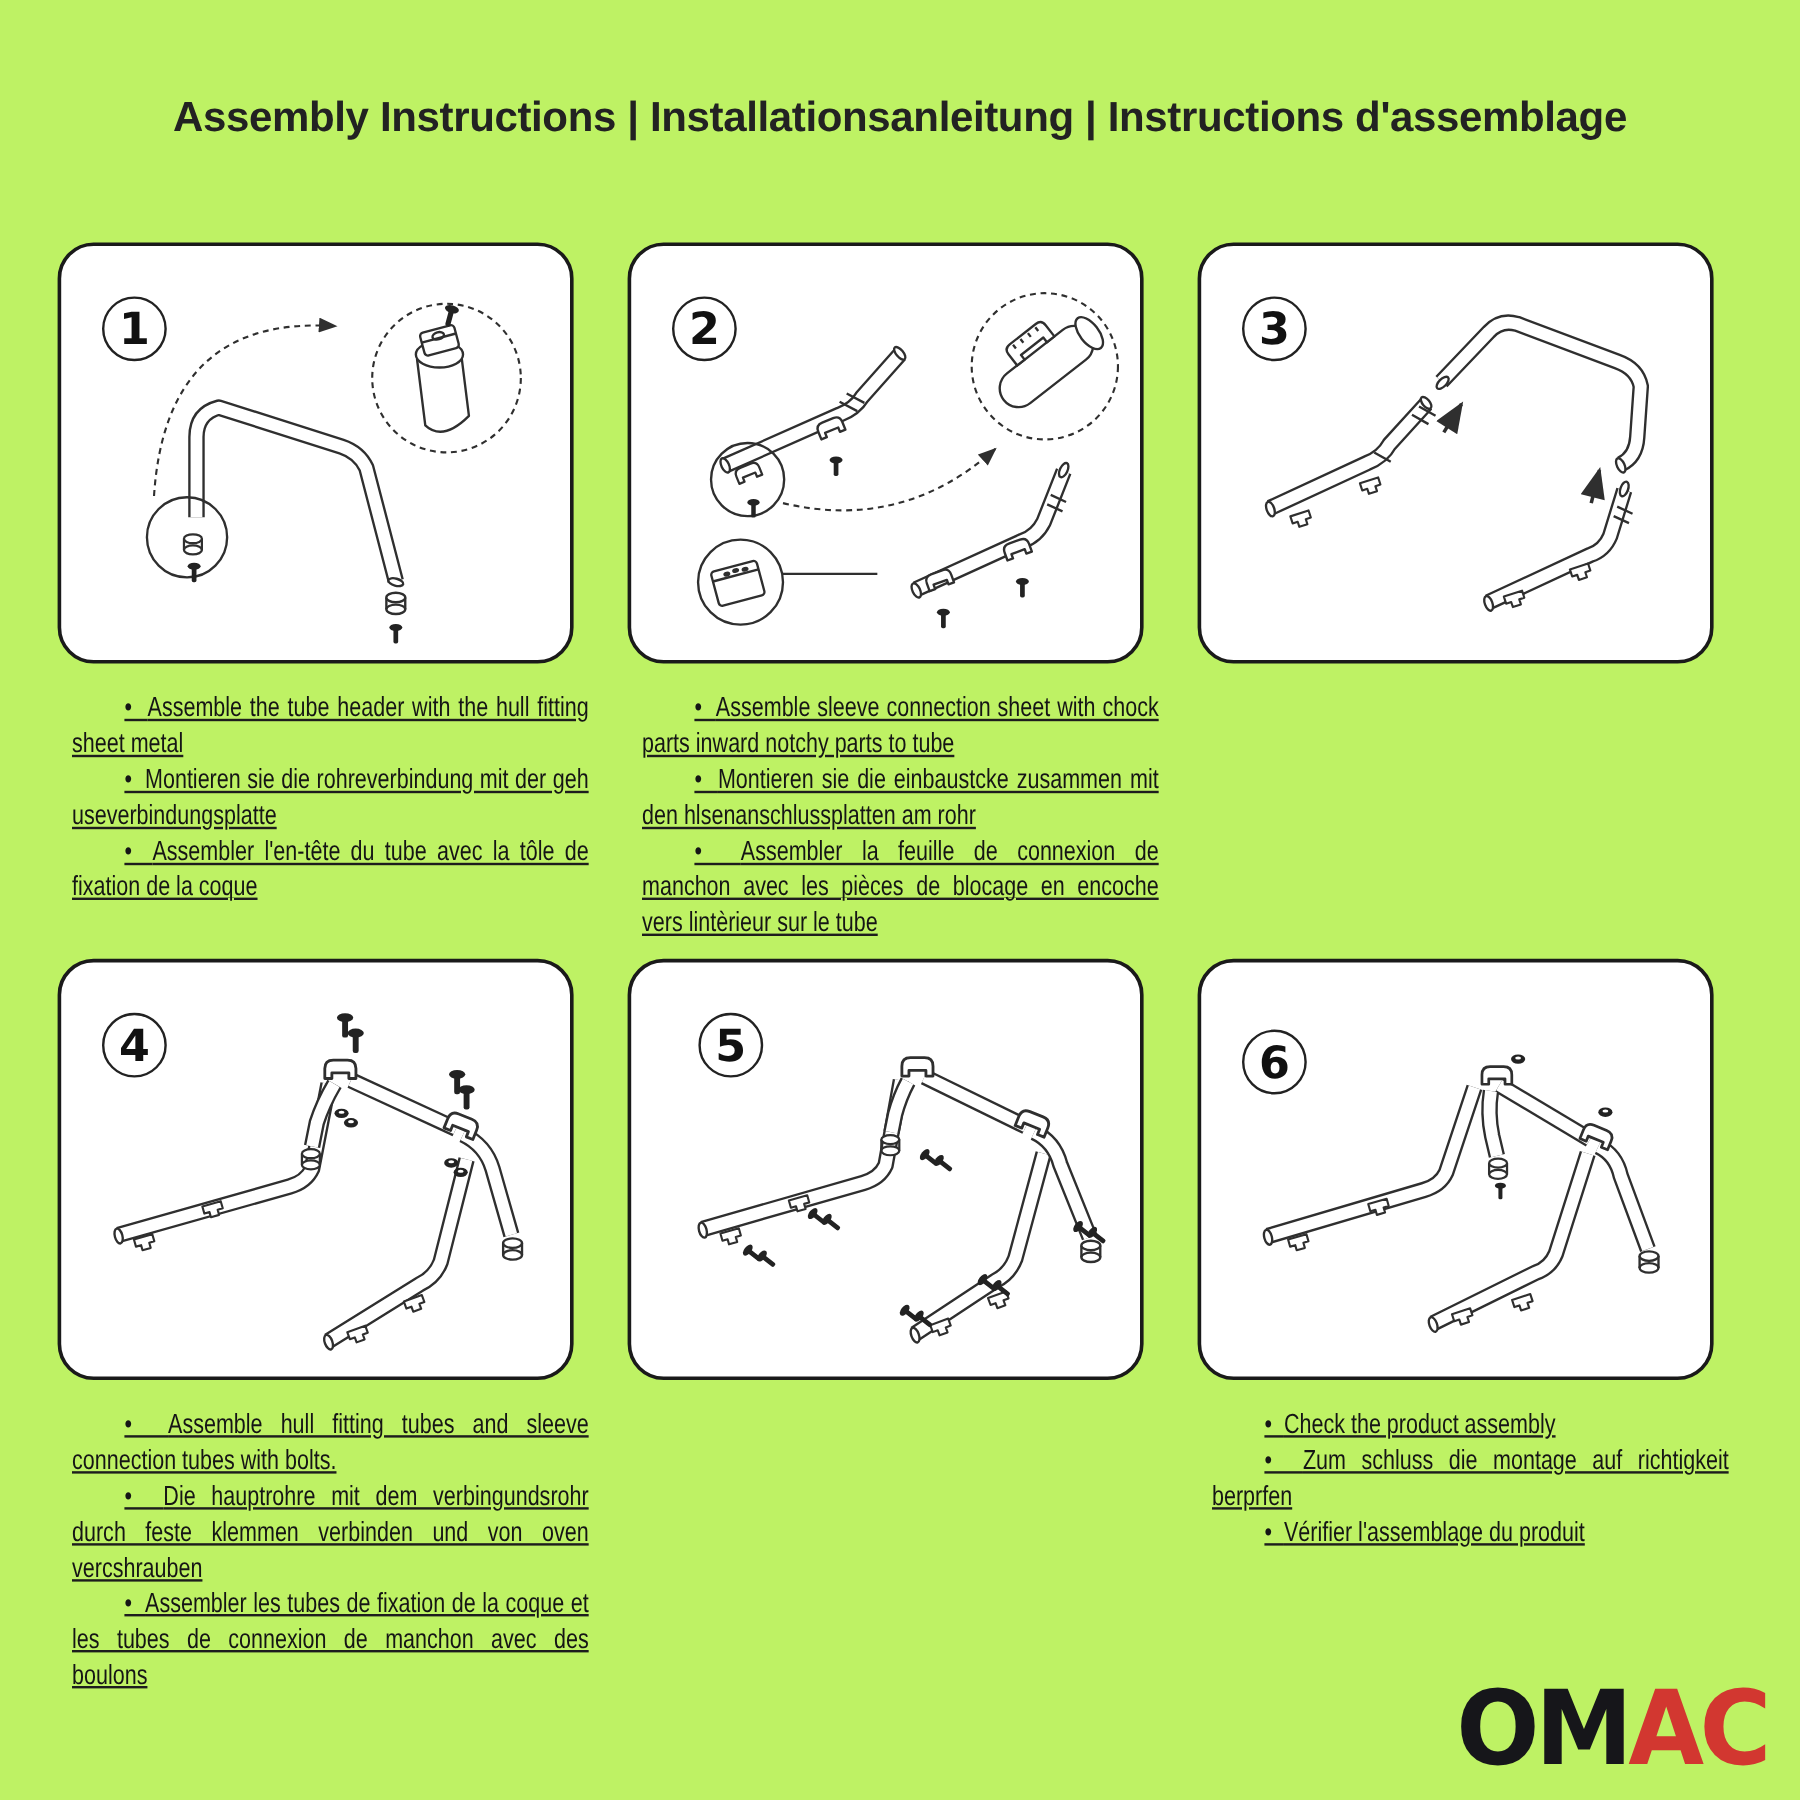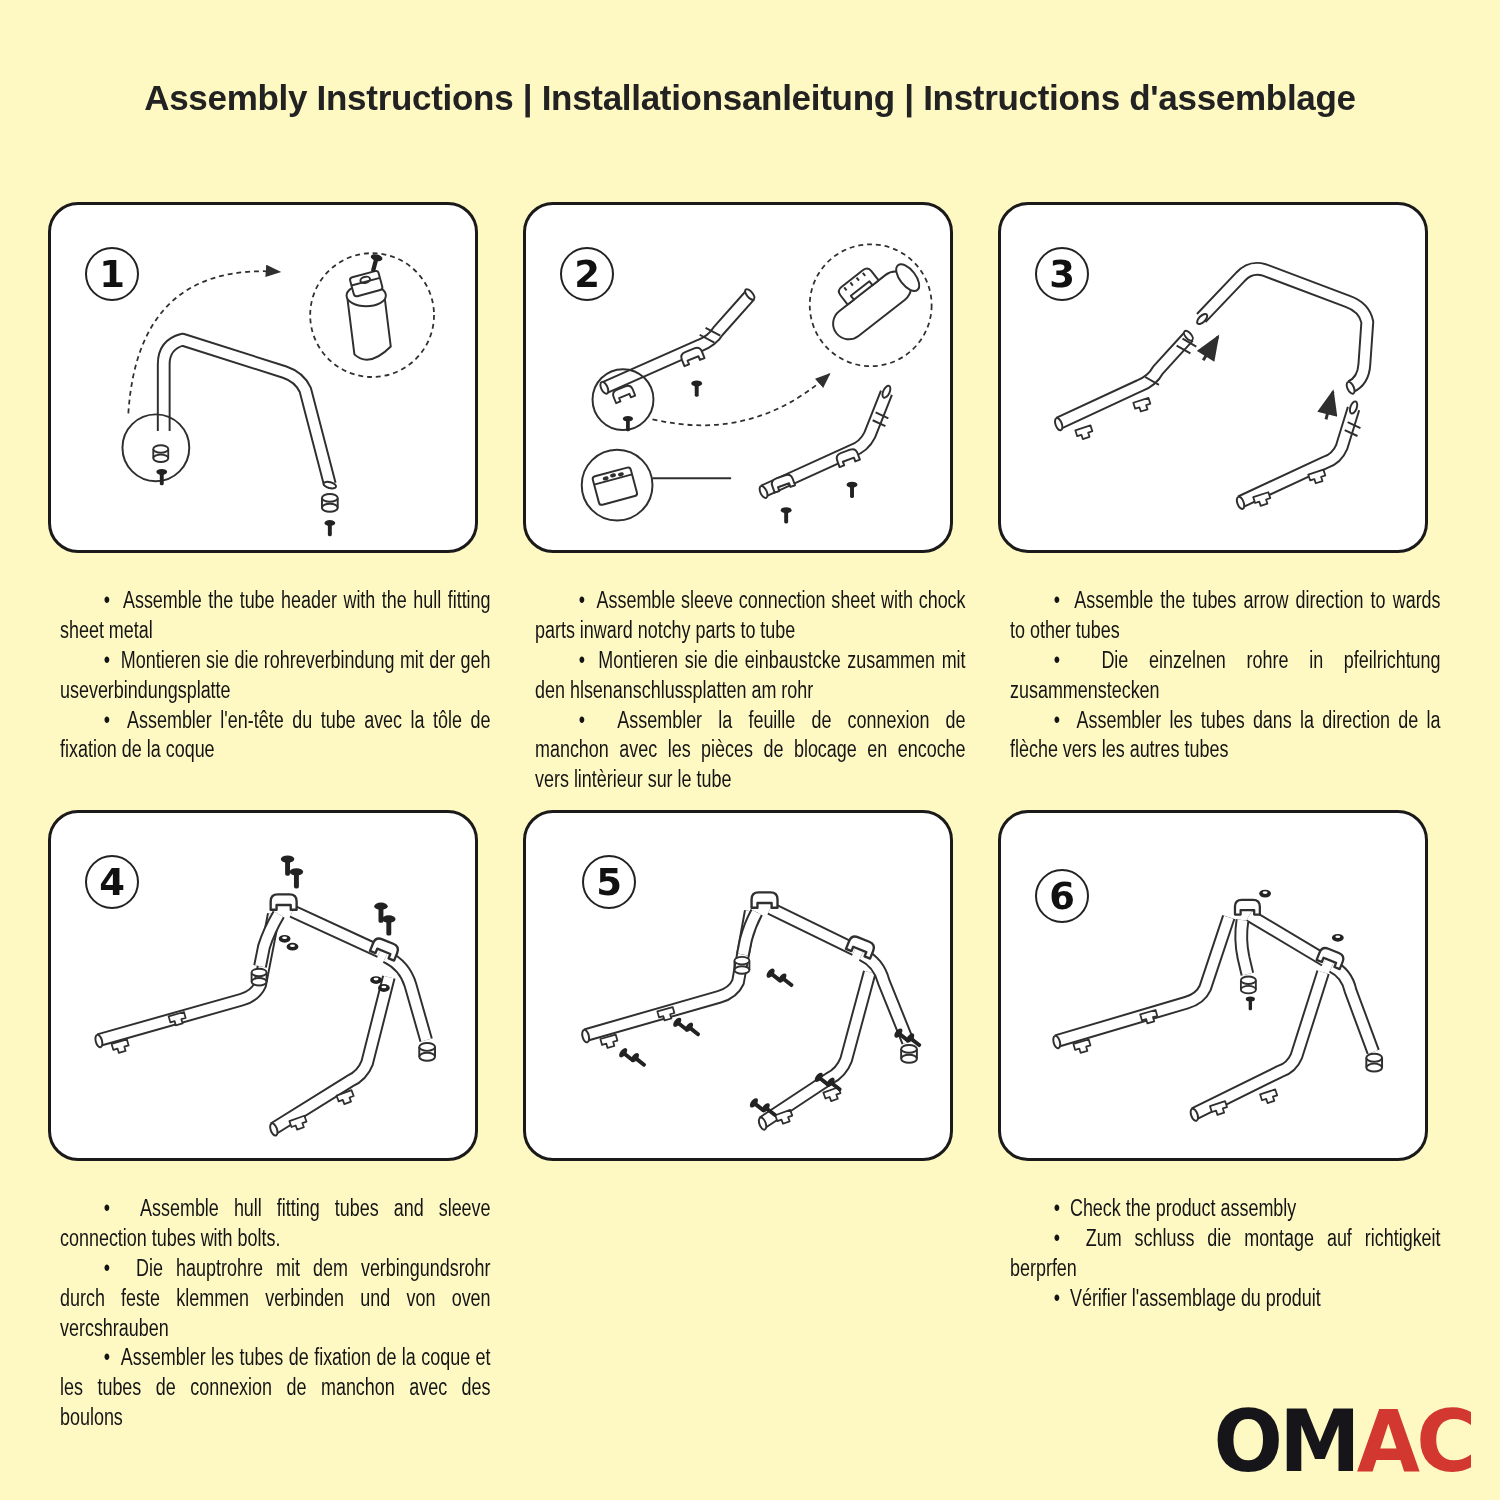--- a/index.html
+++ b/index.html
@@ -1,32 +1,32 @@
 <!DOCTYPE html>
 <html><head>
 <meta charset="utf-8">
 <style>
   html,body{margin:0;padding:0;background:#fff;}
-  .page{position:relative;width:1500px;height:1500px;background:#fef9c3;overflow:hidden;
+  .page{position:relative;width:1500px;height:1500px;background:#bef264;overflow:hidden;
         font-family:"Liberation Sans",sans-serif;color:#1d1d1d;}
   .title{margin:0;padding-top:78px;text-align:center;font-size:35px;font-weight:700;
          letter-spacing:-0.3px;color:#222;}
   .grid{display:grid;grid-template-columns:repeat(3,430px);column-gap:45px;row-gap:6px;
         padding:84px 42px 0 48px;}
   .step{display:block;}
   .panel{position:relative;height:351px;border:3px solid #1a1a1a;border-radius:30px;
          background:#fff;box-sizing:border-box;}
   .panel svg{position:absolute;left:0;top:0;width:100%;height:100%;}
   .badge{position:absolute;top:42px;left:34px;width:50px;height:50px;border:2.5px solid #222;
          border-radius:50%;display:flex;align-items:center;justify-content:center;
          font-size:37px;font-weight:700;font-family:"DejaVu Sans",sans-serif;color:#111;
          background:#fff;z-index:2;}
   .step:nth-child(5) .badge{left:56px;}
   .step:nth-child(6) .badge{top:56px;}
-  .caption{margin:33px 0 0 12px;min-height:218px;}
+  .caption{margin:22px 0 0 12px;min-height:218px;text-decoration:underline;}
   .cap-inner{width:552px;transform:scaleX(0.78);transform-origin:0 0;font-size:23px;
              line-height:1.3;text-align:justify;color:#151515;}
   .b{margin:0;text-indent:56px;}
   .b::before{content:"\2022\00a0\00a0";}
   .logo{position:absolute;top:1398px;right:28px;font-family:"DejaVu Sans",sans-serif;
         font-weight:700;font-size:86px;letter-spacing:-4px;line-height:1;
         transform:scaleX(0.95);transform-origin:100% 50%;white-space:nowrap;}
   .lg-black{color:#16161a;}
   .lg-red{color:#d23730;}
   
@@ -202,27 +202,20 @@
             <path class="ti" d="M243,302 L329,262 Q341,258 346,246 L358,207"></path>
             <ellipse class="end" cx="243" cy="303" rx="6.5" ry="3.2" transform="rotate(70 243 303)"></ellipse>
             <ellipse class="end" cx="358" cy="206" rx="6.5" ry="3.2" transform="rotate(-70 358 206)"></ellipse>
             <path class="ln" d="M349,229 l13,6 M352,221 l13,6"></path>
           </g>
           <use href="#foot" transform="translate(265,299) rotate(-18) scale(0.9)"></use>
           <use href="#foot" transform="translate(321,276) rotate(-18) scale(0.9)"></use>
           <path class="ln" style="stroke-width:3" d="M330,218 L337,190" marker-end="url(#ah)"></path>
         </svg>
       </div>
-      <div class="caption">
-        <div class="cap-inner">
-          <p class="b">Assemble the tubes arrow direction to wards to other tubes</p>
-          <p class="b">Die einzelnen rohre in pfeilrichtung zusammenstecken</p>
-          <p class="b">Assembler les tubes dans la direction de la flèche vers les autres tubes</p>
-        </div>
-      </div>
     </section>
 
     <section class="step">
       <div class="panel">
         <div class="badge">
           <span>4</span>
         </div>
         <svg viewBox="0 0 430 351" role="img">
           <g>
             <path class="to" d="M48,231 L193,190 Q207,186 212,175 L226,103"></path>

